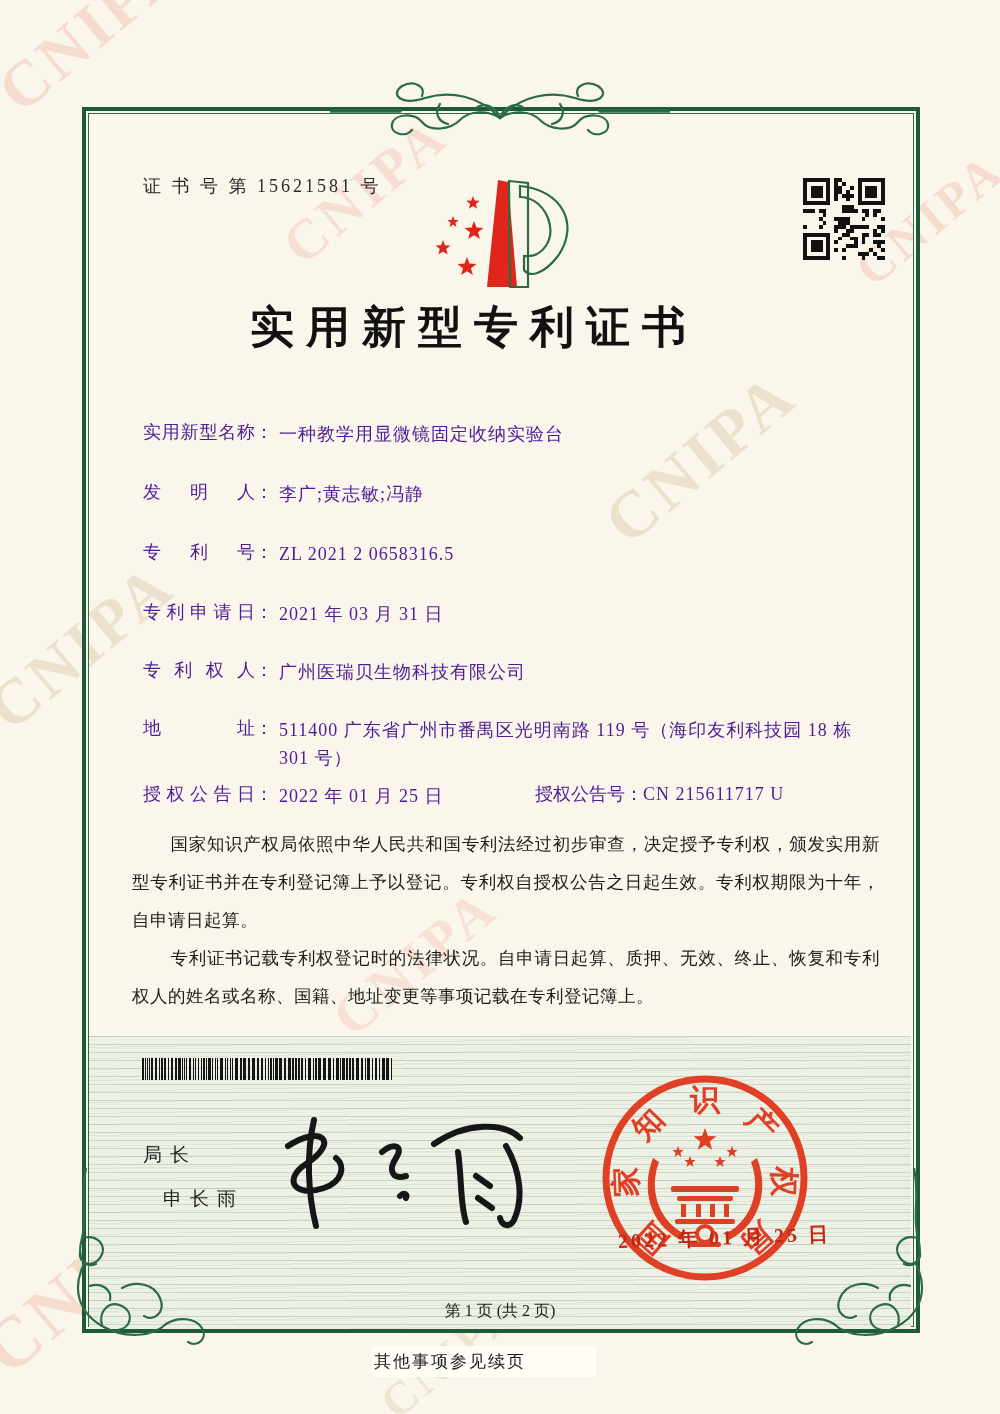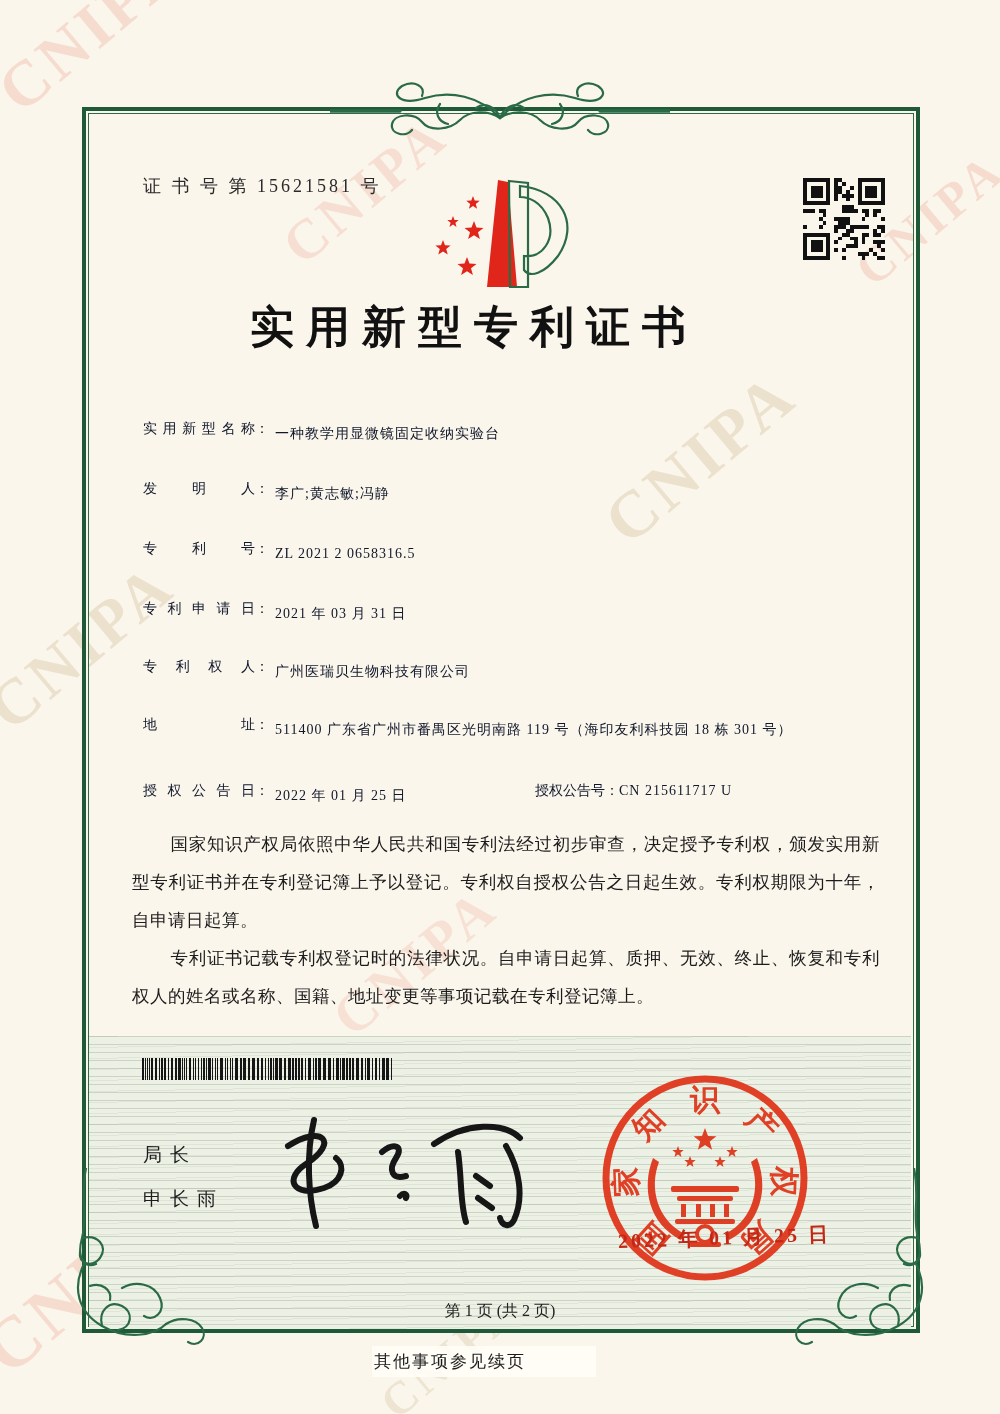--- a/index.html
+++ b/index.html
@@ -18,21 +18,21 @@
   
   .guilloche{position:absolute;left:89px;top:1036px;width:822px;height:293px;
              background-color:#edf1e5;
              background-image:repeating-linear-gradient(180deg, rgba(120,148,118,.30) 0 1px, rgba(0,0,0,0) 1px 8px),
                               repeating-linear-gradient(179deg, rgba(120,148,118,.12) 0 1px, rgba(0,0,0,0) 1px 11px);}
 
   .certno{position:absolute;left:143px;top:174px;font-size:18px;letter-spacing:3px;color:#2a2a2a;}
   .title{position:absolute;left:0;top:298px;width:948px;text-align:center;
          font-size:44px;font-weight:bold;letter-spacing:12px;color:#111;}
 
-  .field-row{position:absolute;left:143px;font-size:14px;color:#0f172a;}
+  .field-row{position:absolute;left:143px;font-size:18px;color:#4c1d95;}
   .flabel{display:inline-block;width:112px;text-align:justify;text-align-last:justify;vertical-align:top;}
   .fcolon{display:inline-block;vertical-align:top;margin-right:6px;}
   .fvalue{display:inline-block;max-width:610px;vertical-align:top;letter-spacing:1px;line-height:28px;}
   .grant2{position:absolute;left:392px;top:0;white-space:nowrap;}
 
   .body-text{position:absolute;left:132px;top:826px;width:748px;font-size:17.5px;line-height:38px;
              text-align:justify;color:#1c1c1c;letter-spacing:.5px;}
   .body-text p{margin:0;text-indent:2.2em;font-family:Liberation Mono, monospace;}
 
   .sig-label{position:absolute;left:143px;font-size:19px;letter-spacing:8px;color:#1c1c1c;}
@@ -334,21 +334,21 @@
       <rect x="227" y="2" width="3" height="22" fill="#151515"></rect>
       <rect x="232" y="2" width="1" height="22" fill="#151515"></rect>
       <rect x="235" y="2" width="2" height="22" fill="#151515"></rect>
       <rect x="239" y="2" width="1" height="22" fill="#151515"></rect>
       <rect x="242" y="2" width="3" height="22" fill="#151515"></rect>
       <rect x="246" y="2" width="3" height="22" fill="#151515"></rect>
       <rect x="251" y="2" width="1" height="22" fill="#151515"></rect>
     </svg>
 
   <div class="sig-label" style="top:1142px;">局长</div>
-  <div class="sig-label" style="top:1186px;">申长雨</div>
+  <div class="sig-label" style="top:1186px;margin-left:20px;">申长雨</div>
 
   <svg class="signature-svg" width="280" height="130" viewBox="0 0 280 130">
     <path d="M52,18 C44,52 46,92 54,124"></path>
     <path d="M26,44 C60,22 78,40 44,62 C22,76 30,96 62,86 C80,80 84,64 74,56"></path>
     <path d="M120,50 C132,40 142,44 134,56 C126,68 130,78 144,74"></path>
     <path d="M138,94 C142,90 146,92 144,96"></path>
     <path d="M172,42 C204,20 242,20 258,36"></path>
     <path d="M196,50 C200,78 198,102 204,120"></path>
     <path d="M244,44 C258,68 262,96 252,118 C248,126 240,124 238,116"></path>
     <path d="M214,74 L228,84 M216,96 L230,106"></path>

